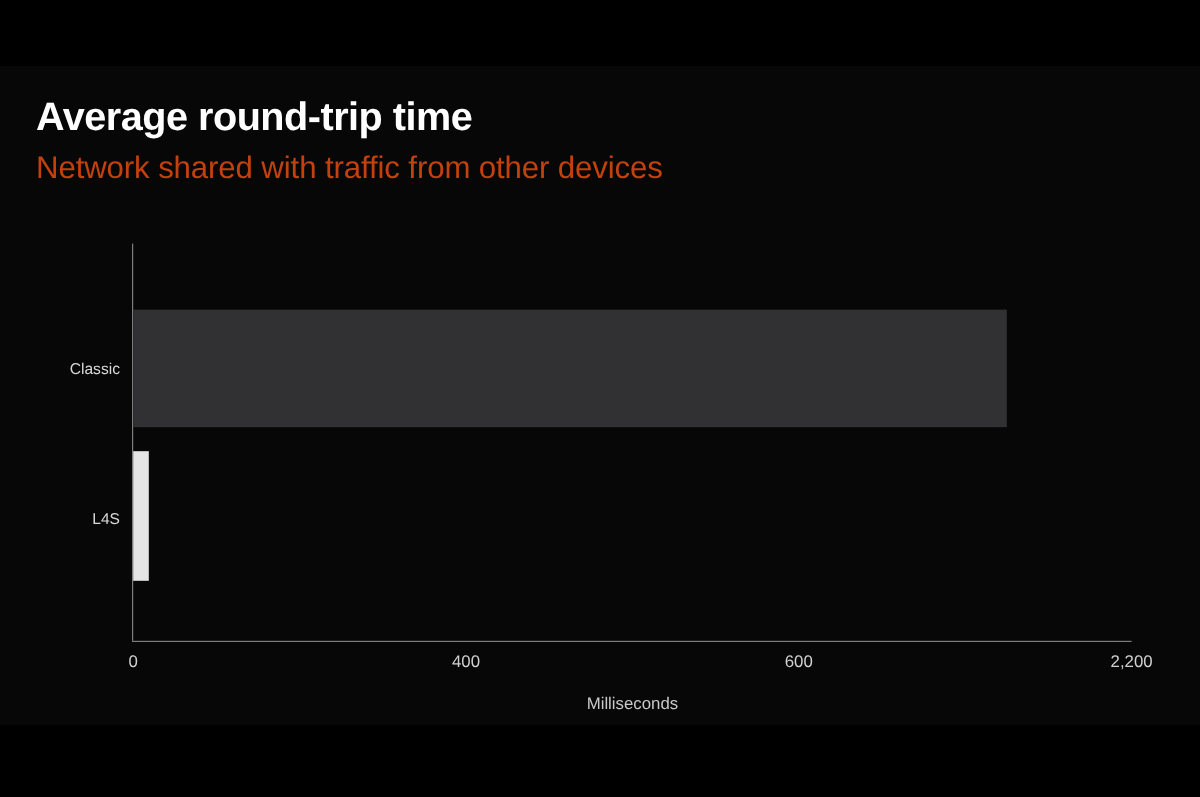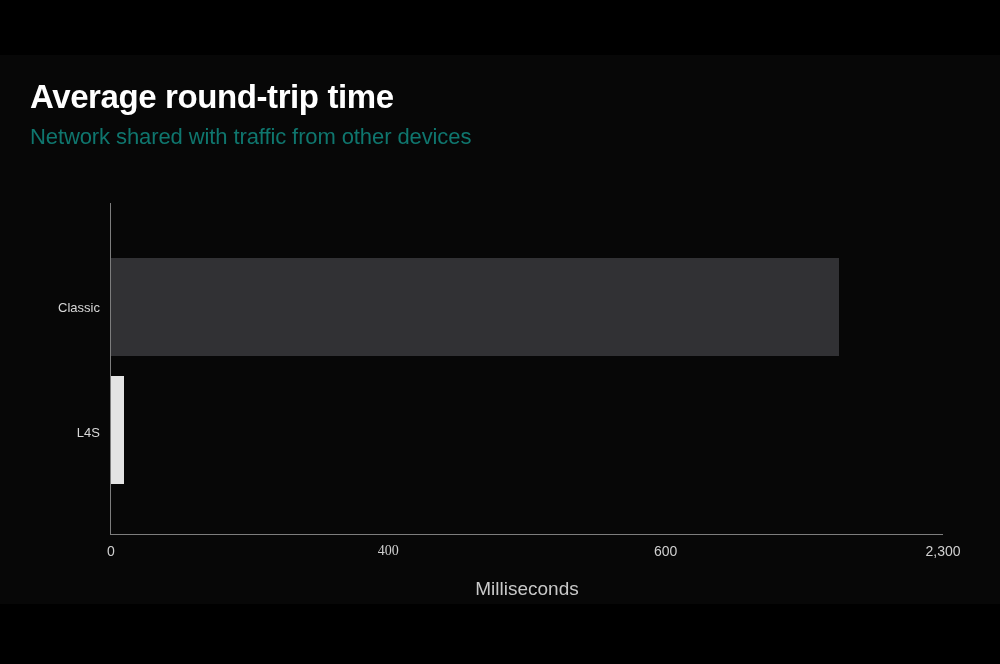--- a/index.html
+++ b/index.html
@@ -42,24 +42,24 @@
     font-size: 33px;
     font-weight: bold;
     letter-spacing: -0.4px;
     color: #ffffff;
     white-space: nowrap;
   }
   .subtitle {
     position: absolute;
     left: 30px;
     top: 69px;
-    font-size: 22px;
+    font-size: 26px;
     font-weight: 400;
     letter-spacing: -0.1px;
-    color: #0f766e;
+    color: #c2410c;
     white-space: nowrap;
   }
 
   
   .plot {
     position: absolute;
     left: 111px;
     top: 148px;
     width: 832px;
     height: 331px;
@@ -115,21 +115,21 @@
     font-size: 14px;
     color: #d0d0d0;
     white-space: nowrap;
     transform: translateX(-50%);
   }
   .xlabel {
     position: absolute;
     top: 375px;
     left: 416px;
     transform: translateX(-50%);
-    font-size: 19px;
+    font-size: 14px;
     color: #c9c9c9;
     white-space: nowrap;
   }
 </style>
 </head>
 <body>
 
 <div class="slide-frame">
   <div class="slide-content">
 
@@ -141,21 +141,21 @@
       <div class="axis-y" style="background: rgb(125, 125, 125);"></div>
       <div class="axis-x" style="background: rgb(125, 125, 125);"></div>
 
       <div class="bar bar-classic" style="width: 728px; background: rgb(49, 49, 52);"></div>
       <div class="bar bar-l4s" style="width: 13.1733px; background: rgb(228, 228, 228);"></div>
 
       <div class="cat-label cat-classic">Classic</div>
       <div class="cat-label cat-l4s">L4S</div>
 
       <div class="tick" id="tick-0" style="left: 0px;">0</div>
-      <div class="tick" id="tick-1" style="left: 277.333px; font-family: Liberation Serif, serif;">400</div>
+      <div class="tick" id="tick-1" style="left: 277.333px;">400</div>
       <div class="tick" id="tick-2" style="left: 554.667px;">600</div>
-      <div class="tick" id="tick-3" style="left: 832px;">2,300</div>
+      <div class="tick" id="tick-3" style="left: 832px;">2,200</div>
 
       <div class="xlabel">Milliseconds</div>
     </div>
 
   </div>
 </div>
 
 </body></html>

